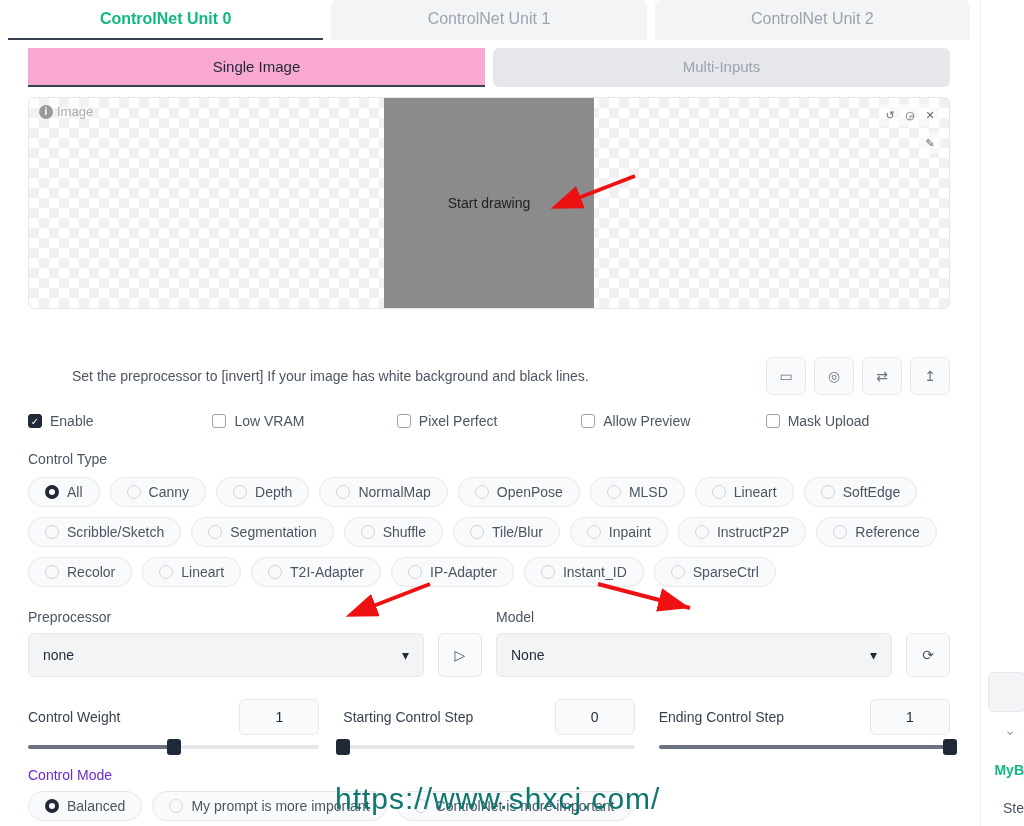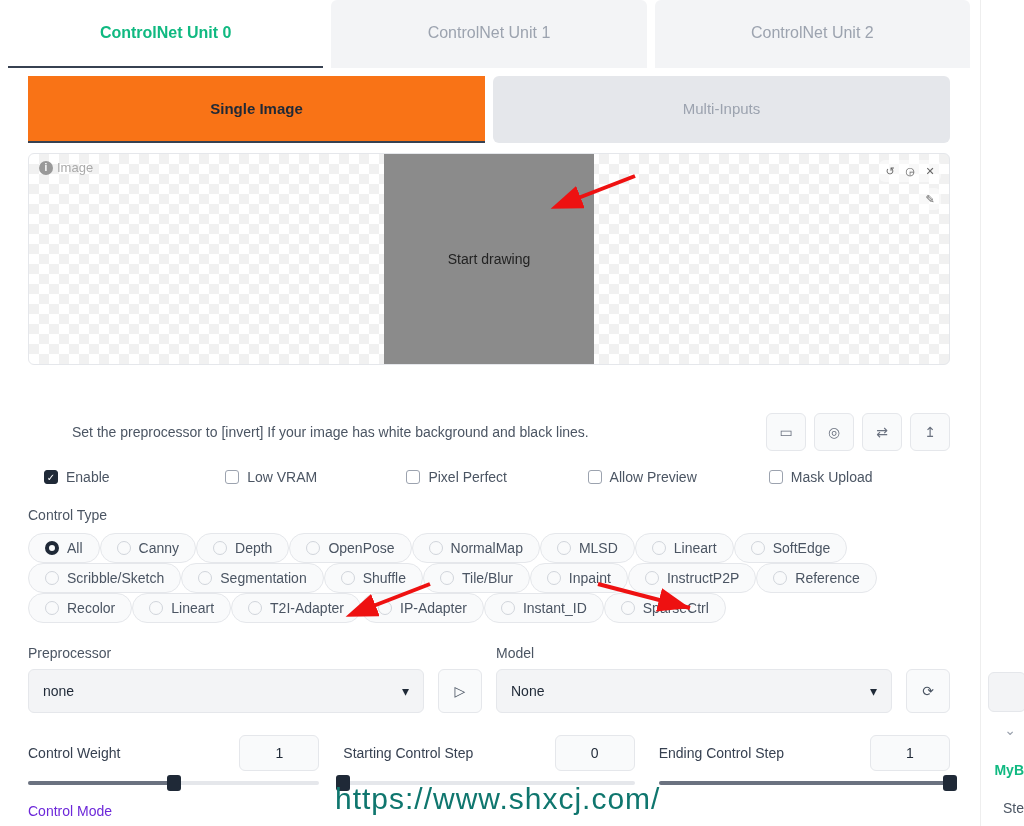--- a/index.html
+++ b/index.html
@@ -13,41 +13,41 @@
   overflow: hidden;
   position: relative;
 }
 .main { width: 978px; padding: 0 8px; }
 
 
 .tab-row { display: flex; gap: 8px; margin-bottom: 8px; }
 .tab {
   flex: 1;
   text-align: center;
-  padding: 24px 0;
+  padding: 10px 0;
   background: #f3f4f6;
   border-radius: 6px 6px 0 0;
   color: #9ca3af;
   cursor: pointer;
   font-size: 16px;
 }
 .tab.active {
   color: #10b981;
   background: #fff;
   font-weight: 600;
   border-bottom: 2px solid #374151;
   border-radius: 0;
 }
 .tab-row.inner .tab { background: #e5e7eb; border-radius: 6px; font-size: 15px;}
 .tab-row.inner .tab.active {
   color: #1f2937;
-  background: #f97316;
+  background: #f9a8d4;
   border-bottom: 2px solid #374151;
   border-radius: 0;
-  font-weight: 700;
+  font-weight: 400;
 }
 
 .inner-panel { padding: 0 20px; }
 
 
 .img-box {
   position: relative;
   border: 1px solid #e5e7eb;
   border-radius: 6px;
   height: 212px;
@@ -81,28 +81,28 @@
   display:flex;gap:2px;
 }
 .img-toolbar2{position:absolute;top:34px;right:8px;background:rgba(255,255,255,.5);border-radius:6px;padding:2px;}
 .mini-btn{width:18px;height:18px;display:flex;align-items:center;justify-content:center;font-size:11px;color:#666;cursor:pointer;}
 
 .hint { margin-top: 48px; color:#4b5563;}
 .btn-row{display:flex;gap:8px;}
 .sq-btn{width:40px;height:38px;border:1px solid #e5e7eb;border-radius:6px;background:#f9fafb;display:flex;align-items:center;justify-content:center;cursor:pointer;color:#6b7280;}
 .row-between{display:flex;justify-content:space-between;align-items:center;}
 
-.check-row{display:flex;gap:0;margin-top:18px;margin-left:16px;}
+.check-row{display:flex;gap:0;margin-top:18px;}
 .check-item{display:flex;align-items:center;gap:8px;flex:1;color:#4b5563;}
 .checkbox{width:14px;height:14px;border:1.5px solid #9ca3af;border-radius:3px;display:flex;align-items:center;justify-content:center;cursor:pointer;}
 .checkbox.checked{background:#1f2937;border-color:#1f2937;}
 .checkbox.checked::after{content:"✓";color:#fff;font-size:10px;}
 
 .section-label{margin-top:22px;color:#4b5563;margin-bottom:10px;}
-.pill-row{display:flex;flex-wrap:wrap;}
+.pill-row{display:flex;flex-wrap:wrap;gap:10px;}
 .pill{
   border:1px solid #e5e7eb;background:#f9fafb;border-radius:20px;
   padding:6px 16px;display:flex;align-items:center;gap:8px;
   cursor:pointer;color:#4b5563;font-size:14px;
 }
 .radio{width:14px;height:14px;border:1.5px solid #d1d5db;border-radius:50%;display:inline-block;}
 .radio.sel{border:4px solid #1f2937;width:14px;height:14px;}
 
 .field-row{display:flex;gap:14px;margin-top:22px;align-items:flex-end;}
 .field{flex:1;}
@@ -213,25 +213,25 @@
         <div class="pill">
           <span class="radio"></span>
           <span>Canny</span>
         </div>
         <div class="pill">
           <span class="radio"></span>
           <span>Depth</span>
         </div>
         <div class="pill">
           <span class="radio"></span>
+          <span>NormalMap</span>
+        </div>
+        <div class="pill">
+          <span class="radio"></span>
           <span>OpenPose</span>
-        </div>
-        <div class="pill">
-          <span class="radio"></span>
-          <span>NormalMap</span>
         </div>
         <div class="pill">
           <span class="radio"></span>
           <span>MLSD</span>
         </div>
         <div class="pill">
           <span class="radio"></span>
           <span>Lineart</span>
         </div>
         <div class="pill">

